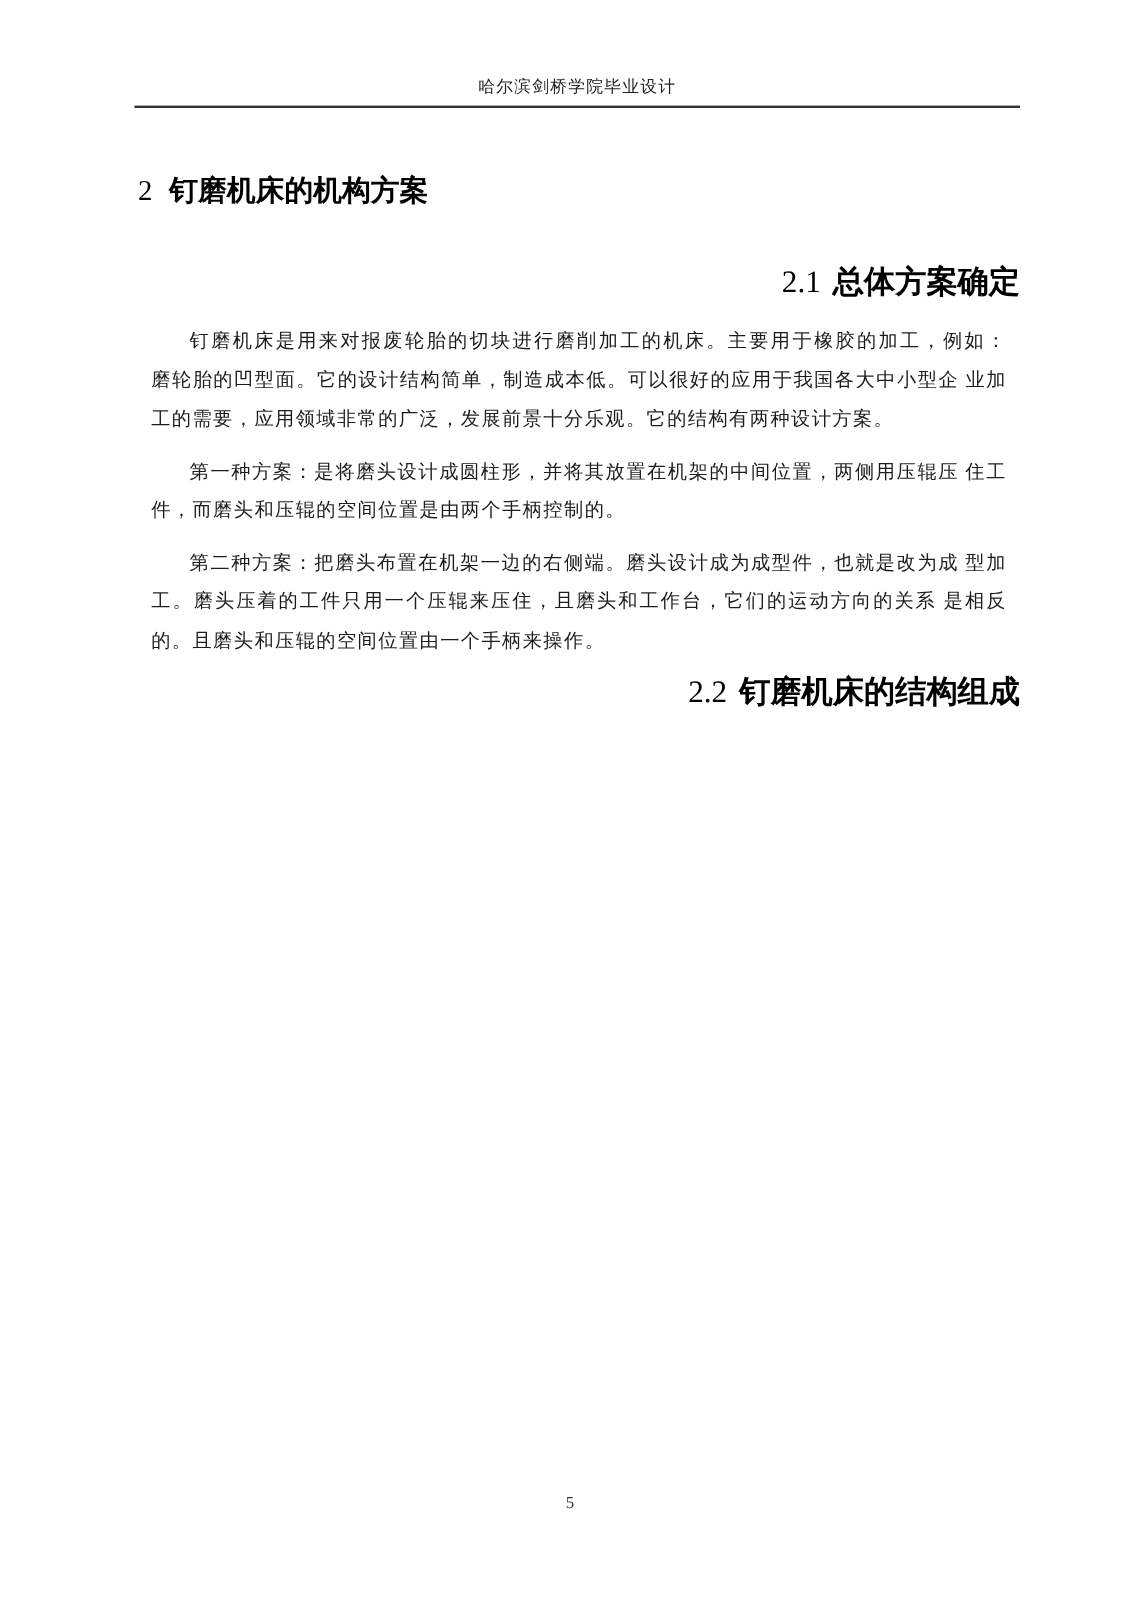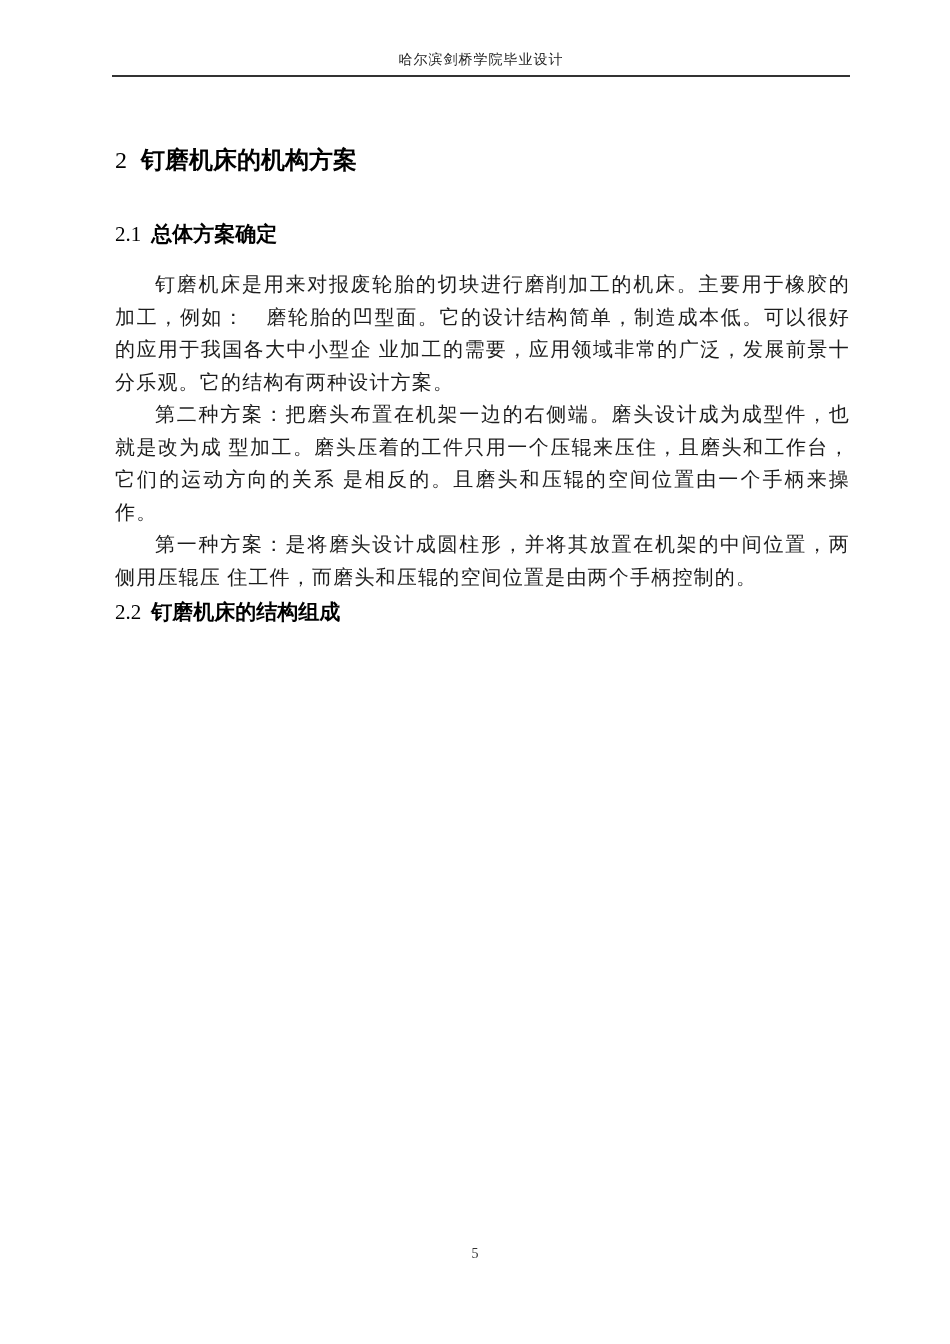--- a/index.html
+++ b/index.html
@@ -12,21 +12,21 @@
     width: 950px;
     height: 1344px;
     background: #ffffff;
     overflow: hidden;
     font-family: "Liberation Serif", "DejaVu Serif", serif;
     color: #1a1a1a;
   }
   
   .page-header {
     position: absolute;
-    top: 51px;
+    top: 64px;
     left: 112px;
     width: 738px;
     text-align: center;
     font-size: 14px;
     letter-spacing: 1px;
     color: #222222;
     padding-bottom: 6px;
     border-bottom: 2px solid #333333;
   }
   
@@ -40,39 +40,40 @@
     margin: 56px 0 12px 0;
     font-family: "Liberation Sans", "DejaVu Sans", sans-serif;
     font-weight: bold;
     font-size: 24px;
     line-height: 32px;
     color: #000000;
   }
   .section-heading {
     font-family: "Liberation Sans", "DejaVu Sans", sans-serif;
     font-weight: bold;
-    font-size: 21px;
+    font-size: 26px;
     line-height: 28px;
     color: #000000;
+    text-align: right;
   }
   .section-heading.first {
     margin: 44px 0 20px 0;
   }
   .section-heading.second {
     margin: 5px 0 15px 0;
   }
   .heading-number {
     font-family: "Liberation Serif", "DejaVu Serif", serif;
     font-weight: normal;
   }
   .chapter-heading .heading-number { margin-right: 14px; }
   .section-heading .heading-number { margin-right: 10px; }
   .body-paragraph {
-    margin: 0;
-    font-size: 20px;
+    margin: 11px;
+    font-size: 16px;
     line-height: 32.5px;
     letter-spacing: 1.2px;
     text-align: justify;
     text-indent: 2em;
     color: #1c1c1c;
   }
   
   .page-footer {
     position: absolute;
     top: 1246px;
@@ -96,22 +97,22 @@
 
     <h1 class="chapter-heading">
       <span class="heading-number">2</span><span>钉磨机床的机构方案</span>
     </h1>
 
     <h2 class="section-heading first">
       <span class="heading-number">2.1</span><span>总体方案确定</span>
     </h2>
 
     <p class="body-paragraph">钉磨机床是用来对报废轮胎的切块进行磨削加工的机床。主要用于橡胶的加工，例如：　磨轮胎的凹型面。它的设计结构简单，制造成本低。可以很好的应用于我国各大中小型企 业加工的需要，应用领域非常的广泛，发展前景十分乐观。它的结构有两种设计方案。</p>
+    <p class="body-paragraph">第一种方案：是将磨头设计成圆柱形，并将其放置在机架的中间位置，两侧用压辊压 住工件，而磨头和压辊的空间位置是由两个手柄控制的。</p>
     <p class="body-paragraph">第二种方案：把磨头布置在机架一边的右侧端。磨头设计成为成型件，也就是改为成 型加工。磨头压着的工件只用一个压辊来压住，且磨头和工作台，它们的运动方向的关系 是相反的。且磨头和压辊的空间位置由一个手柄来操作。</p>
-    <p class="body-paragraph">第一种方案：是将磨头设计成圆柱形，并将其放置在机架的中间位置，两侧用压辊压 住工件，而磨头和压辊的空间位置是由两个手柄控制的。</p>
 
     <h2 class="section-heading second">
       <span class="heading-number">2.2</span><span>钉磨机床的结构组成</span>
     </h2>
 
 
   </div>
 
   <div class="page-footer">
     <span>5</span>

